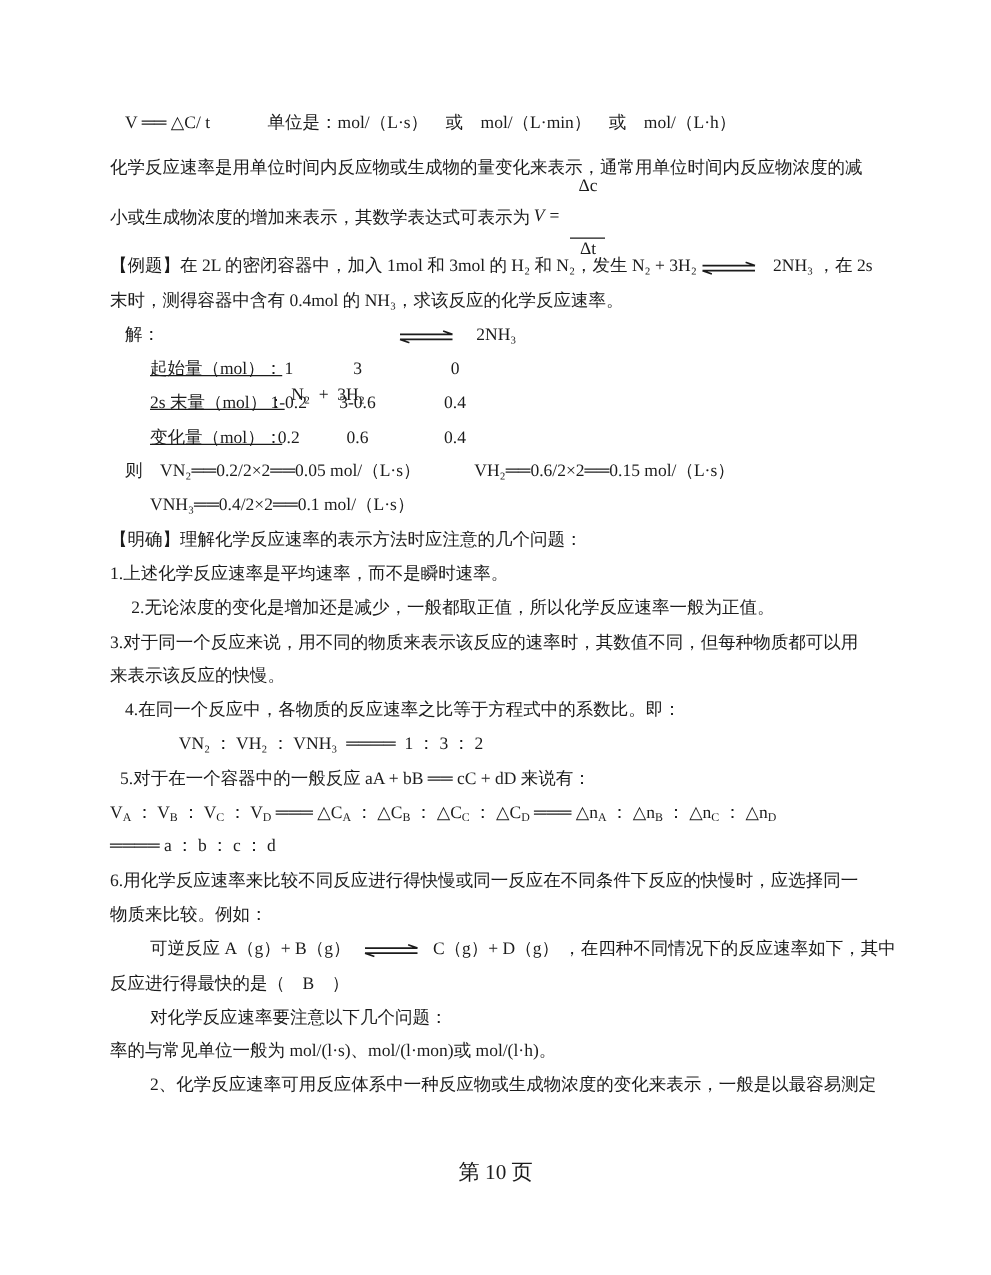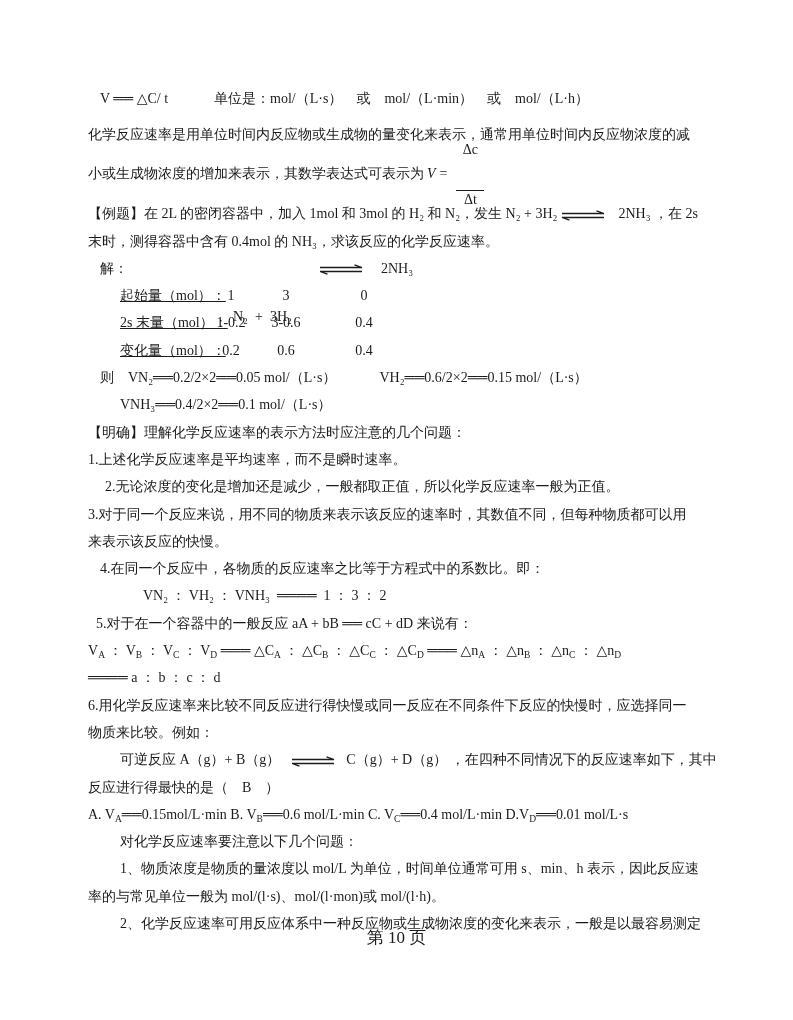--- a/index.html
+++ b/index.html
@@ -104,23 +104,21 @@
     <div class="ln">V<sub>A</sub> ： V<sub>B</sub> ： V<sub>C</sub> ： V<sub>D</sub> ═══ △C<sub>A</sub> ： △C<sub>B</sub> ： △C<sub>C</sub> ： △C<sub>D</sub> ═══ △n<sub>A</sub> ： △n<sub>B</sub> ： △n<sub>C</sub> ： △n<sub>D</sub></div>
     <div class="ln">════ a ： b ： c ： d</div>
     <div class="ln">6.用化学反应速率来比较不同反应进行得快慢或同一反应在不同条件下反应的快慢时，应选择同一</div>
     <div class="ln">物质来比较。例如：</div>
 
     <div class="ln ind32"><span>可逆反应 A（g）+ B（g）</span><svg class="eq-arrow ar-m2" width="46" height="11" viewBox="0 0 46 11">
           <path d="M2 3.5 H44 M44 3.5 L36.5 0.8" fill="none" stroke="#1b1b1b" stroke-width="1.3"></path>
           <path d="M44 7.5 H2 M2 7.5 L9.5 10.2" fill="none" stroke="#1b1b1b" stroke-width="1.3"></path>
         </svg><span>C（g）+ D（g） ，在四种不同情况下的反应速率如下，其中</span></div>
     <div class="ln">反应进行得最快的是（　B　）</div>
-    <div class="ln">A. V<sub>A</sub>══0.15mol/L·min B. V<sub>B</sub>══0.6 mol/L·min C. V<sub>C</sub>══0.4 mol/L·min D.V<sub>D</sub>══0.01 mol/L·s</div>
 
     <div class="ln ind32">对化学反应速率要注意以下几个问题：</div>
-    <div class="ln ind32">1、物质浓度是物质的量浓度以 mol/L 为单位，时间单位通常可用 s、min、h 表示，因此反应速</div>
     <div class="ln">率的与常见单位一般为 mol/(l·s)、mol/(l·mon)或 mol/(l·h)。</div>
     <div class="ln ind32">2、化学反应速率可用反应体系中一种反应物或生成物浓度的变化来表示，一般是以最容易测定</div>
 
   </div>
 
   <div class="footer">第 10 页</div>
 </div>
 
 </body></html>

